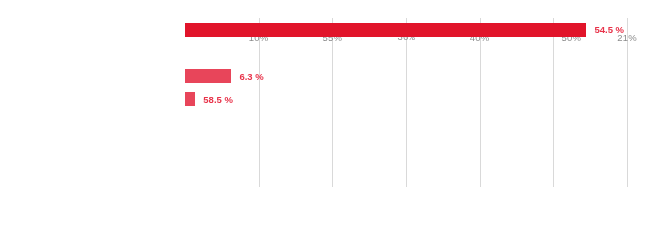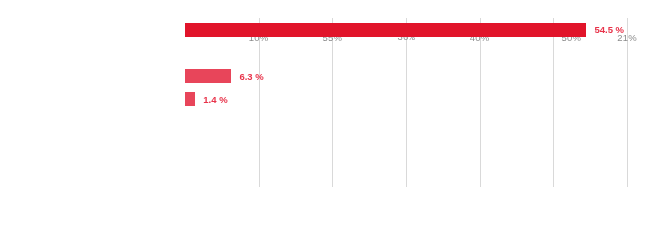--- a/index.html
+++ b/index.html
@@ -61,18 +61,18 @@
       <div class="row" style="top: 0px;">
         <div class="bar" style="width: 401.483px; background: rgb(225, 20, 42);"></div>
         <div class="val-label" style="left: 409.483px;">54.5 %</div>
       </div>
       <div class="row" style="top: 46.6px; text-align: center;">
         <div class="bar" style="width: 46.41px; background: rgb(232, 69, 90);"></div>
         <div class="val-label" style="left: 54.41px;">6.3 %</div>
       </div>
       <div class="row" style="top: 69.9px;">
         <div class="bar" style="width: 10.3133px; background: rgb(232, 69, 90);"></div>
-        <div class="val-label" style="left: 18.3133px;">1.4 %</div>
+        <div class="val-label" style="left: 18.3133px;">58.5 %</div>
       </div>
       <div class="row" style="top: 93.2px;"></div>
       <div class="row" style="top: 139.8px;"></div>
     </div>
 </div>
 
 </body></html>

